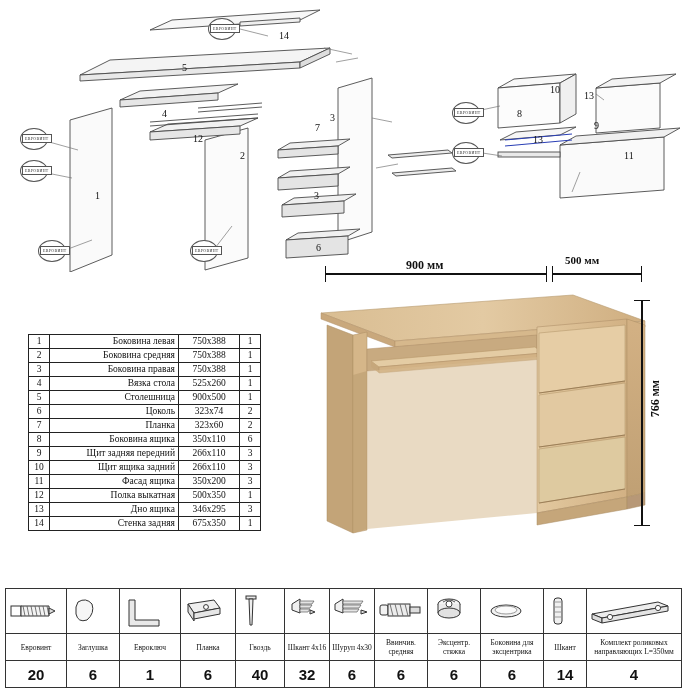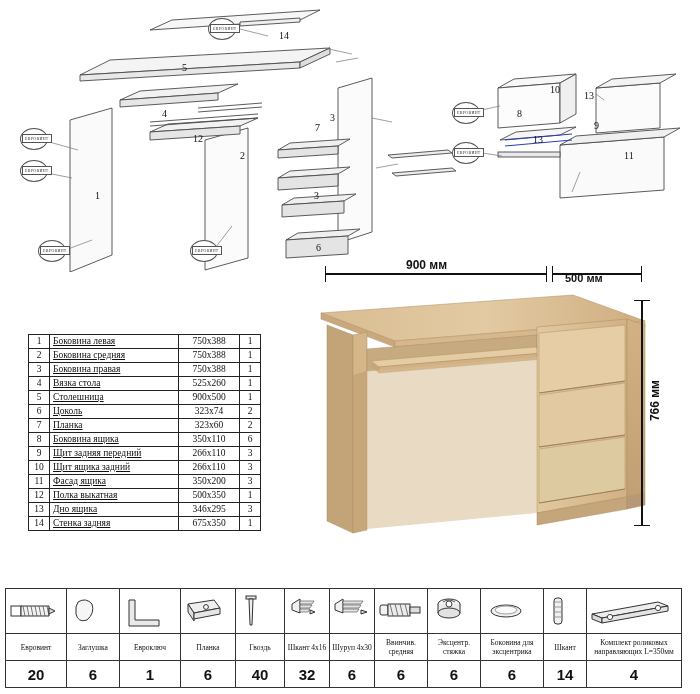--- a/index.html
+++ b/index.html
@@ -10,30 +10,30 @@
   .explode{position:absolute;left:0;top:0;width:700px;height:270px;}
   .num{position:absolute;font-family:"Liberation Serif",serif;font-size:10px;color:#111;}
   .callout{position:absolute;border:1px solid #555;border-radius:50%;background:#fff;}
   .cal-lbl{position:absolute;border:1px solid #555;background:#fff;font-size:4px;letter-spacing:.3px;
     padding:1px 2px;color:#333;white-space:nowrap;}
 
   
   .parts{position:absolute;left:28px;top:334px;border-collapse:collapse;font-size:9.5px;}
   .parts td{border:1px solid #222;padding:0 3px;height:13px;line-height:13px;}
   .parts td.idx{width:14px;text-align:center;}
-  .parts td.nm{width:122px;text-align:left;text-decoration:underline;}
+  .parts td.nm{width:122px;text-align:right;}
   .parts td.sz{width:54px;text-align:center;}
   .parts td.qt{width:14px;text-align:center;}
 
   
   .desk{position:absolute;left:305px;top:283px;width:355px;height:275px;}
 
   
   .dimline{position:absolute;background:#111;}
-  .dimtext{position:absolute;font-family:Liberation Sans, sans-serif;font-weight:bold;font-size:12px;color:#111;text-align:center;}
+  .dimtext{position:absolute;font-family:Liberation Serif, serif;font-weight:bold;font-size:12px;color:#111;text-align:center;}
   .dimtext.vert{writing-mode:vertical-rl;transform:rotate(180deg);}
 
   
   .kit-title{position:absolute;left:0;top:562px;width:700px;text-align:center;font-size:17px;}
   .kit{position:absolute;left:5px;top:588px;border-collapse:collapse;}
   .kit td{border:1px solid #333;text-align:center;vertical-align:middle;}
   .kit .pic{height:42px;}
   .kit .lbl{height:26px;font-size:7.5px;line-height:9px;font-family:"Liberation Serif",serif;padding:0 1px;}
   .kit .qty{height:24px;font-size:15px;font-weight:bold;font-family:"Liberation Sans",sans-serif;margin-top:43px;}
 
@@ -297,21 +297,21 @@
   </div>
 
   <div class="dimline" style="left:325px;top:273px;width:222px;height:1.6px;"></div>
   <div class="dimline" style="left:325px;top:266px;width:1.4px;height:16px;"></div>
   <div class="dimline" style="left:546px;top:266px;width:1.4px;height:16px;"></div>
   <div class="dimtext" style="left:406px;top:258px;">900 мм</div>
 
   <div class="dimline" style="left:552px;top:273px;width:90px;height:1.6px;"></div>
   <div class="dimline" style="left:552px;top:266px;width:1.4px;height:16px;"></div>
   <div class="dimline" style="left:641px;top:266px;width:1.4px;height:16px;"></div>
-  <div class="dimtext" style="left:565px;top:272px;font-size:11px;">500 мм</div>
+  <div class="dimtext" style="left:565px;top:254px;font-size:11px;">500 мм</div>
 
   <div class="dimline" style="left:641px;top:300px;width:1.6px;height:226px;"></div>
   <div class="dimline" style="left:634px;top:300px;width:16px;height:1.4px;"></div>
   <div class="dimline" style="left:634px;top:525px;width:16px;height:1.4px;"></div>
   <div class="dimtext vert" style="left:648px;top:380px;">766 мм</div>
 
 
   <table class="kit">
     <tbody>
         <tr>

